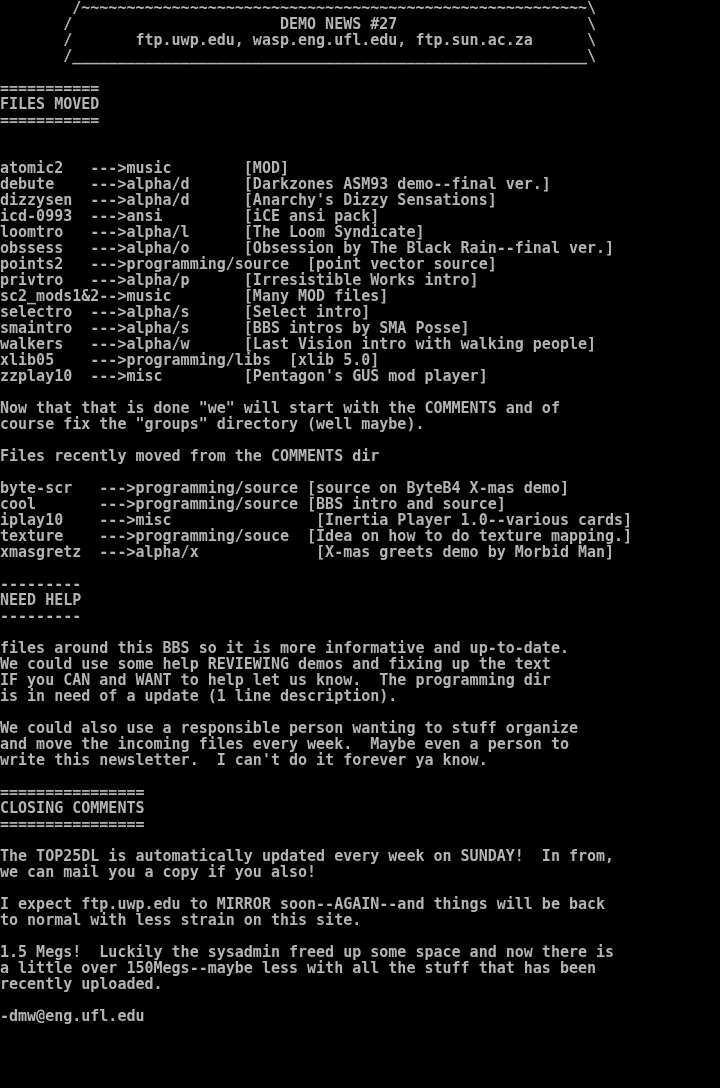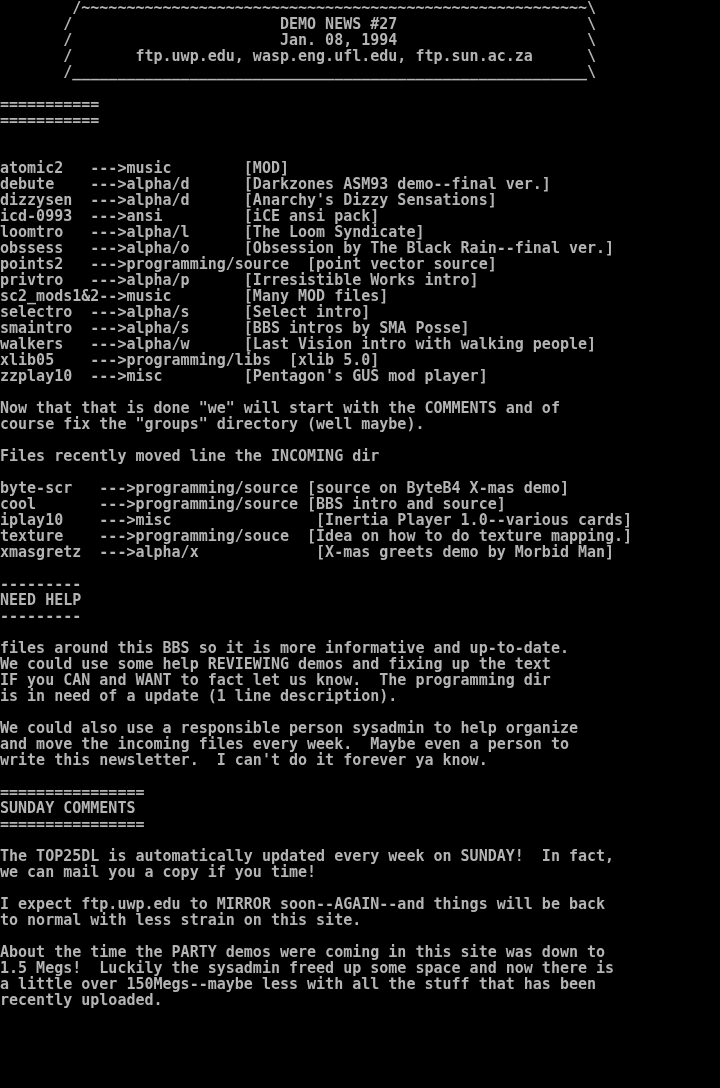--- a/index.html
+++ b/index.html
@@ -21,25 +21,25 @@
     letter-spacing: 0;
   }
 </style>
 </head>
 <body>
 
 <div class="screen" style="background: rgb(0, 0, 0);">
   <div id="terminal-output" style="color: rgb(180, 180, 180);">
       <div class="line">        /~~~~~~~~~~~~~~~~~~~~~~~~~~~~~~~~~~~~~~~~~~~~~~~~~~~~~~~~\</div>
       <div class="line">       /                       DEMO NEWS #27                     \</div>
-      <div class="line">       /                       Jan. 08, 1994                     \</div>
       <div class="line">       /       ftp.uwp.edu, wasp.eng.ufl.edu, ftp.sun.ac.za      \</div>
       <div class="line">       /_________________________________________________________\</div>
       <div class="line"></div>
       <div class="line">===========</div>
+      <div class="line">FILES MOVED</div>
       <div class="line">===========</div>
       <div class="line"></div>
       <div class="line"></div>
       <div class="line">atomic2   ---&gt;music        [MOD]</div>
       <div class="line">debute    ---&gt;alpha/d      [Darkzones ASM93 demo--final ver.]</div>
       <div class="line">dizzysen  ---&gt;alpha/d      [Anarchy's Dizzy Sensations]</div>
       <div class="line">icd-0993  ---&gt;ansi         [iCE ansi pack]</div>
       <div class="line">loomtro   ---&gt;alpha/l      [The Loom Syndicate]</div>
       <div class="line">obssess   ---&gt;alpha/o      [Obsession by The Black Rain--final ver.]</div>
       <div class="line">points2   ---&gt;programming/source  [point vector source]</div>
@@ -47,50 +47,50 @@
       <div class="line">sc2_mods1&amp;2--&gt;music        [Many MOD files]</div>
       <div class="line">selectro  ---&gt;alpha/s      [Select intro]</div>
       <div class="line">smaintro  ---&gt;alpha/s      [BBS intros by SMA Posse]</div>
       <div class="line">walkers   ---&gt;alpha/w      [Last Vision intro with walking people]</div>
       <div class="line">xlib05    ---&gt;programming/libs  [xlib 5.0]</div>
       <div class="line">zzplay10  ---&gt;misc         [Pentagon's GUS mod player]</div>
       <div class="line"></div>
       <div class="line">Now that that is done "we" will start with the COMMENTS and of</div>
       <div class="line">course fix the "groups" directory (well maybe).</div>
       <div class="line"></div>
-      <div class="line">Files recently moved line the INCOMING dir</div>
+      <div class="line">Files recently moved from the COMMENTS dir</div>
       <div class="line"></div>
       <div class="line">byte-scr   ---&gt;programming/source [source on ByteB4 X-mas demo]</div>
       <div class="line">cool       ---&gt;programming/source [BBS intro and source]</div>
       <div class="line">iplay10    ---&gt;misc                [Inertia Player 1.0--various cards]</div>
       <div class="line">texture    ---&gt;programming/souce  [Idea on how to do texture mapping.]</div>
       <div class="line">xmasgretz  ---&gt;alpha/x             [X-mas greets demo by Morbid Man]</div>
       <div class="line"></div>
       <div class="line">---------</div>
       <div class="line">NEED HELP</div>
       <div class="line">---------</div>
       <div class="line"></div>
       <div class="line">files around this BBS so it is more informative and up-to-date.</div>
       <div class="line">We could use some help REVIEWING demos and fixing up the text</div>
-      <div class="line">IF you CAN and WANT to fact let us know.  The programming dir</div>
+      <div class="line">IF you CAN and WANT to help let us know.  The programming dir</div>
       <div class="line">is in need of a update (1 line description).</div>
       <div class="line"></div>
-      <div class="line">We could also use a responsible person sysadmin to help organize</div>
+      <div class="line">We could also use a responsible person wanting to stuff organize</div>
       <div class="line">and move the incoming files every week.  Maybe even a person to</div>
       <div class="line">write this newsletter.  I can't do it forever ya know.</div>
       <div class="line"></div>
       <div class="line">================</div>
-      <div class="line">SUNDAY COMMENTS</div>
+      <div class="line">CLOSING COMMENTS</div>
       <div class="line">================</div>
       <div class="line"></div>
-      <div class="line">The TOP25DL is automatically updated every week on SUNDAY!  In fact,</div>
-      <div class="line">we can mail you a copy if you time!</div>
+      <div class="line">The TOP25DL is automatically updated every week on SUNDAY!  In from,</div>
+      <div class="line">we can mail you a copy if you also!</div>
       <div class="line"></div>
       <div class="line">I expect ftp.uwp.edu to MIRROR soon--AGAIN--and things will be back</div>
       <div class="line">to normal with less strain on this site.</div>
       <div class="line"></div>
-      <div class="line">About the time the PARTY demos were coming in this site was down to</div>
       <div class="line">1.5 Megs!  Luckily the sysadmin freed up some space and now there is</div>
       <div class="line">a little over 150Megs--maybe less with all the stuff that has been</div>
       <div class="line">recently uploaded.</div>
       <div class="line"></div>
+      <div class="line">-dmw@eng.ufl.edu</div>
     </div>
 </div>
 
 </body></html>

